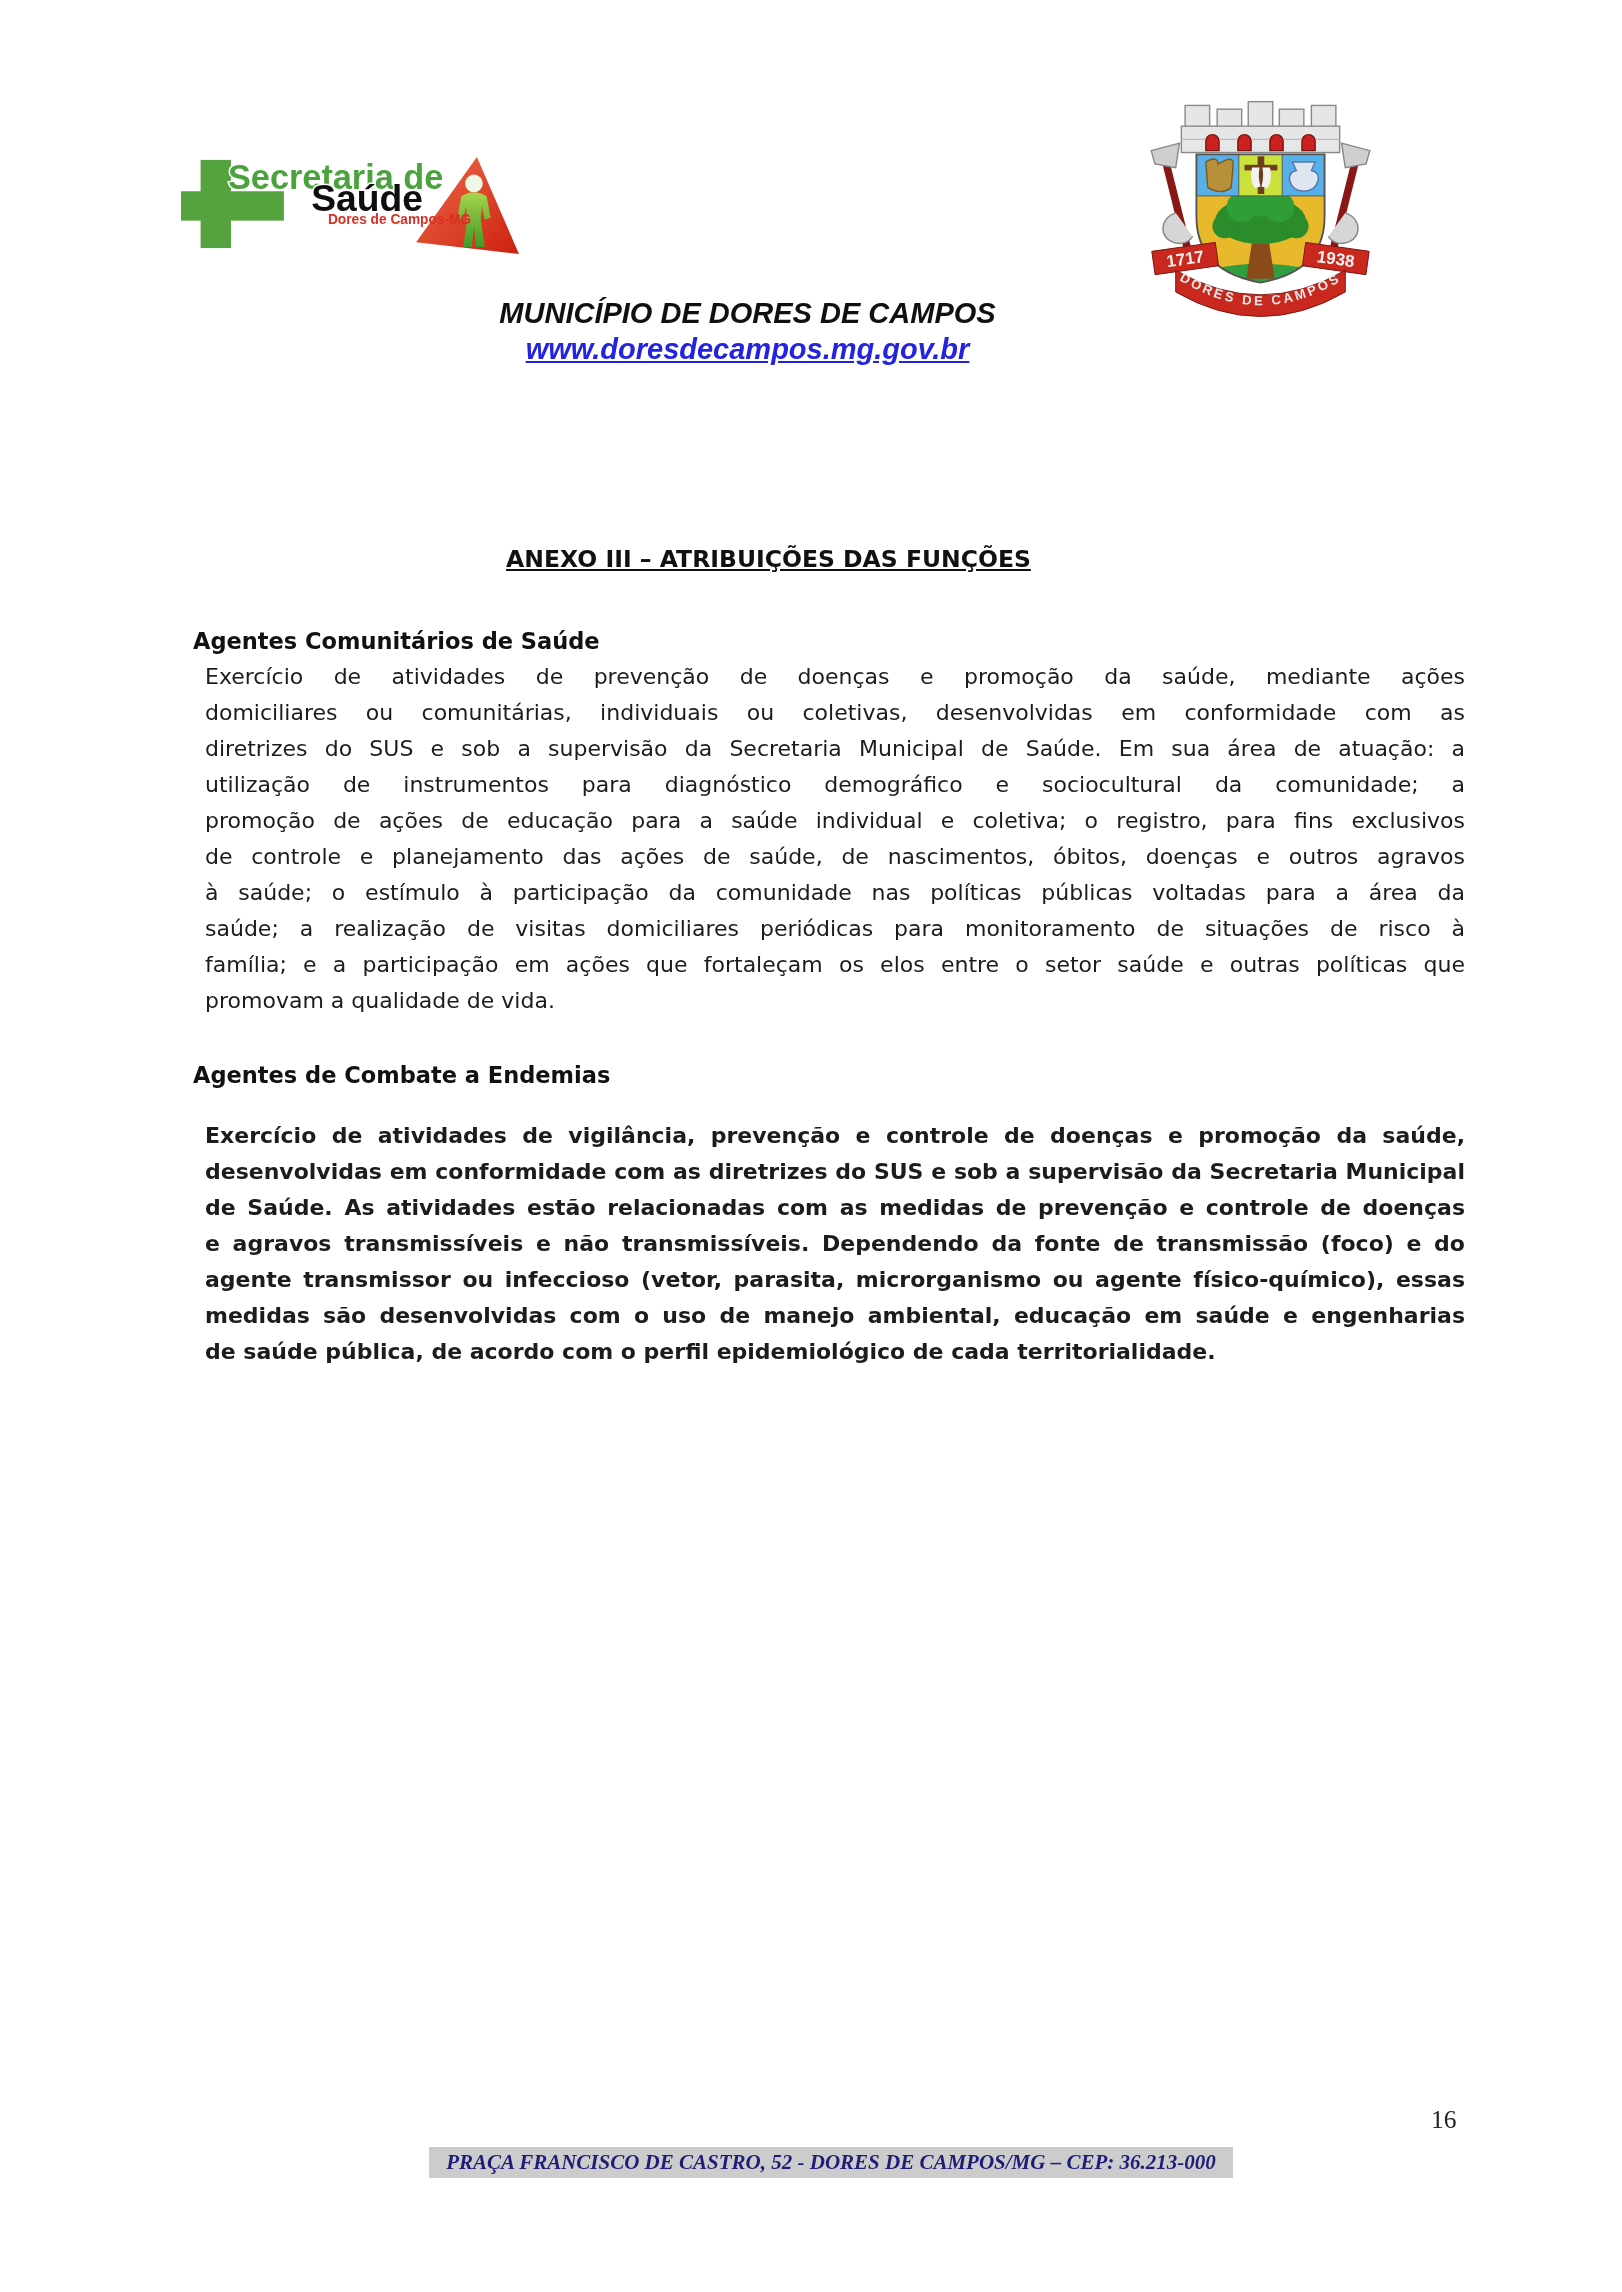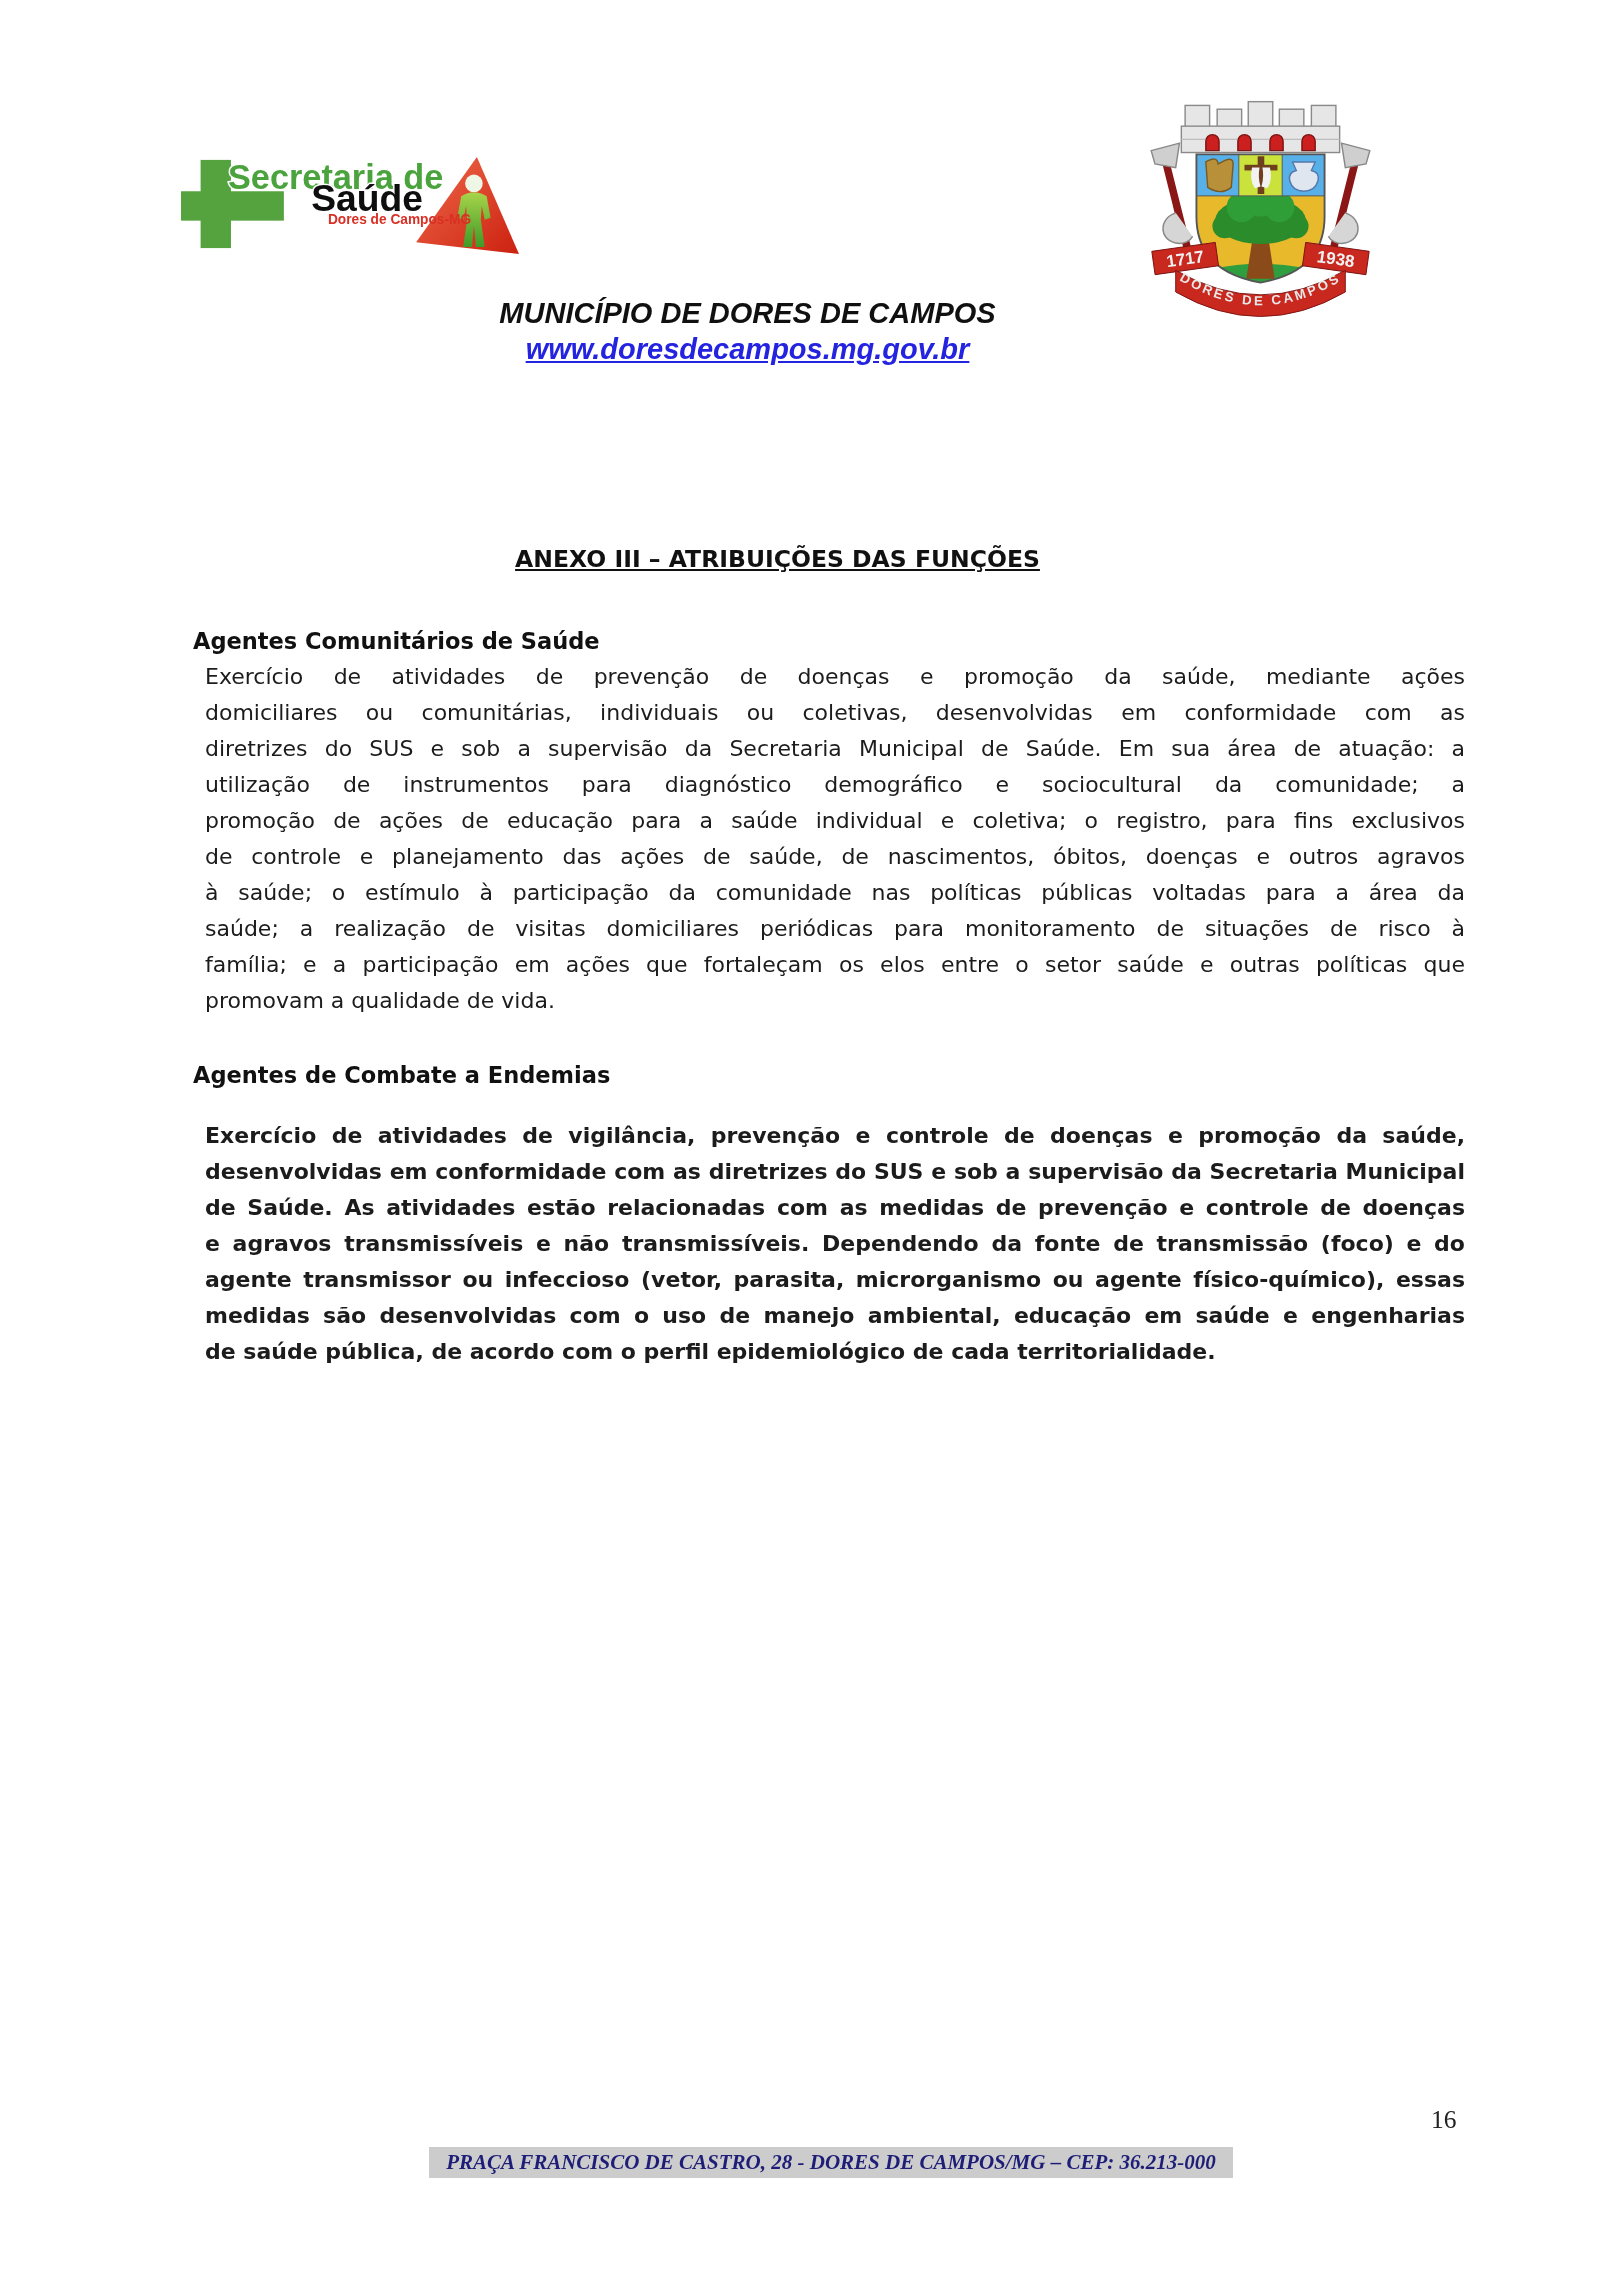--- a/index.html
+++ b/index.html
@@ -20,21 +20,21 @@
   }
   .title-line1 { font-size:29px; line-height:36px; }
   .title-line2 { font-size:28px; line-height:35px; }
   .website {
     display:inline-block; font-size:29px; line-height:37px;
     color:#2323e0; text-decoration:underline;
   }
 
   
   .doc-heading {
-    position:absolute; left:157px; top:545px; width:1241px; text-align:center;
+    position:absolute; left:148px; top:545px; width:1241px; text-align:center;
     font-size:23.5px; font-weight:bold; color:#111;
   }
   .doc-heading span { text-decoration:underline; }
 
   
   .section-title {
     position:absolute; left:193px; font-size:22.5px; font-weight:bold; color:#111;text-align:right;
   }
   #sec1-title { top:628px; }
   #sec2-title { top:1062px; }
@@ -206,16 +206,16 @@
       <div class="tline">Exercício de atividades de vigilância, prevenção e controle de doenças e promoção da saúde,</div>
       <div class="tline">desenvolvidas em conformidade com as diretrizes do SUS e sob a supervisão da Secretaria Municipal</div>
       <div class="tline">de Saúde. As atividades estão relacionadas com as medidas de prevenção e controle de doenças</div>
       <div class="tline">e agravos transmissíveis e não transmissíveis. Dependendo da fonte de transmissão (foco) e do</div>
       <div class="tline">agente transmissor ou infeccioso (vetor, parasita, microrganismo ou agente físico-químico), essas</div>
       <div class="tline">medidas são desenvolvidas com o uso de manejo ambiental, educação em saúde e engenharias</div>
       <div class="tline last">de saúde pública, de acordo com o perfil epidemiológico de cada territorialidade.</div>
     </div>
 
   <div class="page-number">16</div>
-  <div class="footer-bar">PRAÇA FRANCISCO DE CASTRO, 28 - DORES DE CAMPOS/MG – CEP: 36.213-000</div>
+  <div class="footer-bar">PRAÇA FRANCISCO DE CASTRO, 52 - DORES DE CAMPOS/MG – CEP: 36.213-000</div>
 
 </div>
 
 
 </body></html>

